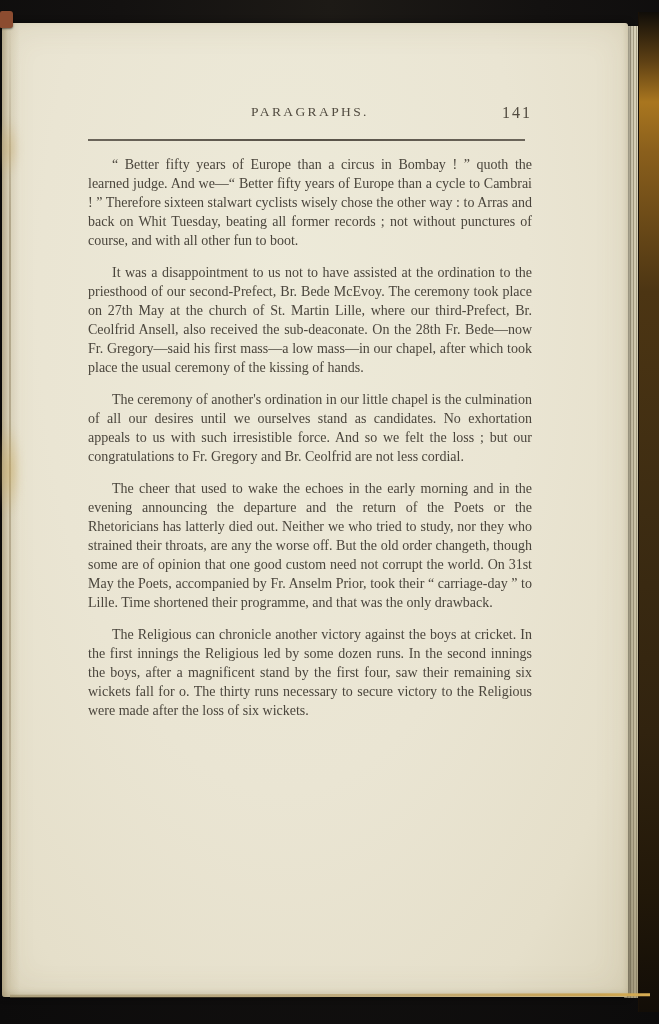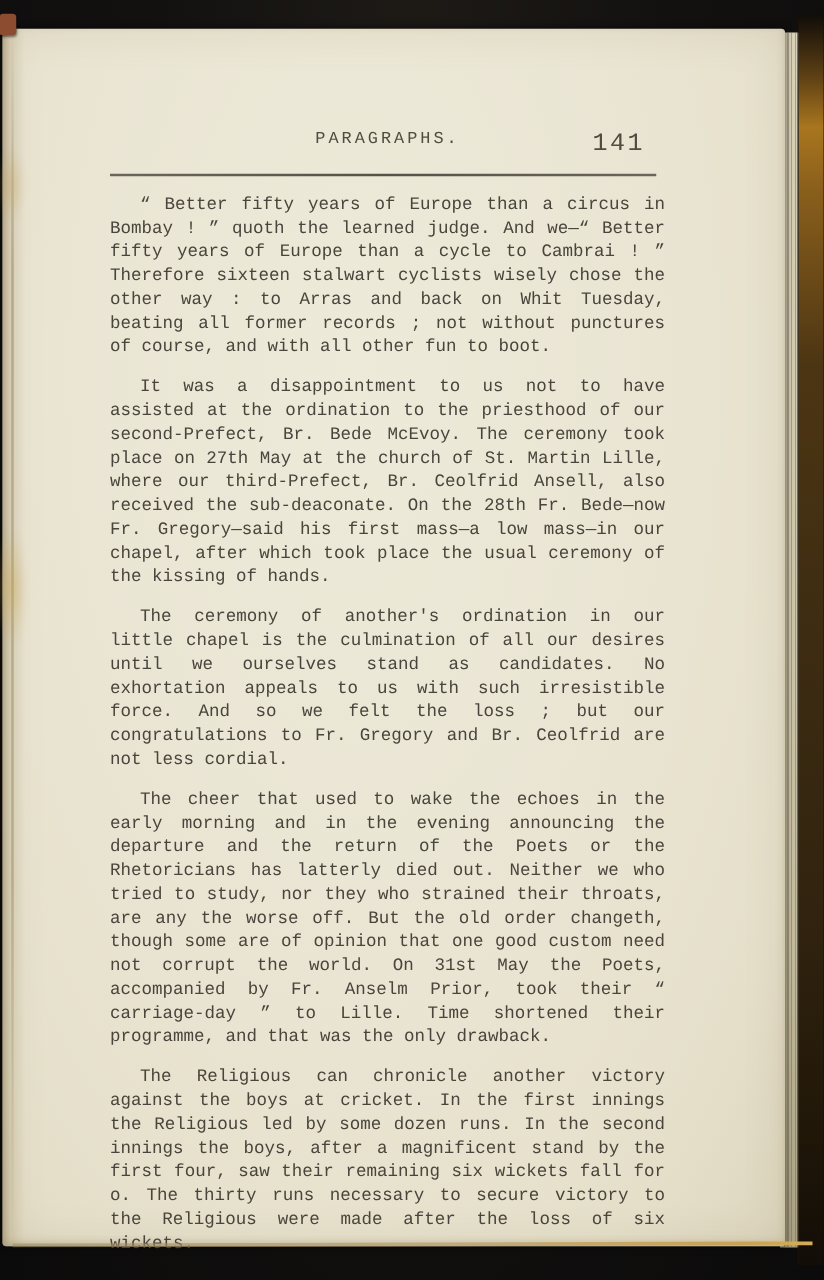--- a/index.html
+++ b/index.html
@@ -2,21 +2,21 @@
 <html><head>
 <meta charset="utf-8">
 <style>
   html,body{margin:0;padding:0;background:#0e0d0c;}
   .scene{
     position:relative;
     width:659px;height:1024px;
     overflow:hidden;
     background:
       radial-gradient(ellipse at 50% 0%, #1d1a16 0%, #131110 45%, #0c0b0b 100%);
-    font-family:Liberation Mono, monospace;
+    font-family:Liberation Serif, serif;
   }
   
   .page-edges{
     position:absolute;left:624px;top:26px;width:16px;height:972px;
     background:
       repeating-linear-gradient(90deg,
         rgba(110,100,75,.45) 0 1px, rgba(0,0,0,0) 1px 3px),
       linear-gradient(180deg,#d9d2b9 0%,#cfc7ac 40%,#c4bb9e 75%,#a99f82 100%);
   }
   
@@ -79,21 +79,21 @@
     color:#4a453c;
   }
   .running-header{
     position:relative;height:22px;
     font-size:13.5px;letter-spacing:2.4px;color:#514b40;
   }
   .running-title{
     position:absolute;left:0;right:0;text-align:center;
   }
   .page-number{
-    position:absolute;right:16px;top:0;letter-spacing:2px;font-size:20px;
+    position:absolute;right:0;top:0;letter-spacing:2px;font-size:16px;
   }
   .header-rule{
     margin-top:13px;height:2px;width:437px;
     background:linear-gradient(90deg,#6b655a, #575147 50%, #6b655a);
   }
   .body-text{
     margin-top:14px;
     font-size:14px;line-height:19px;
     text-align:justify;
   }

